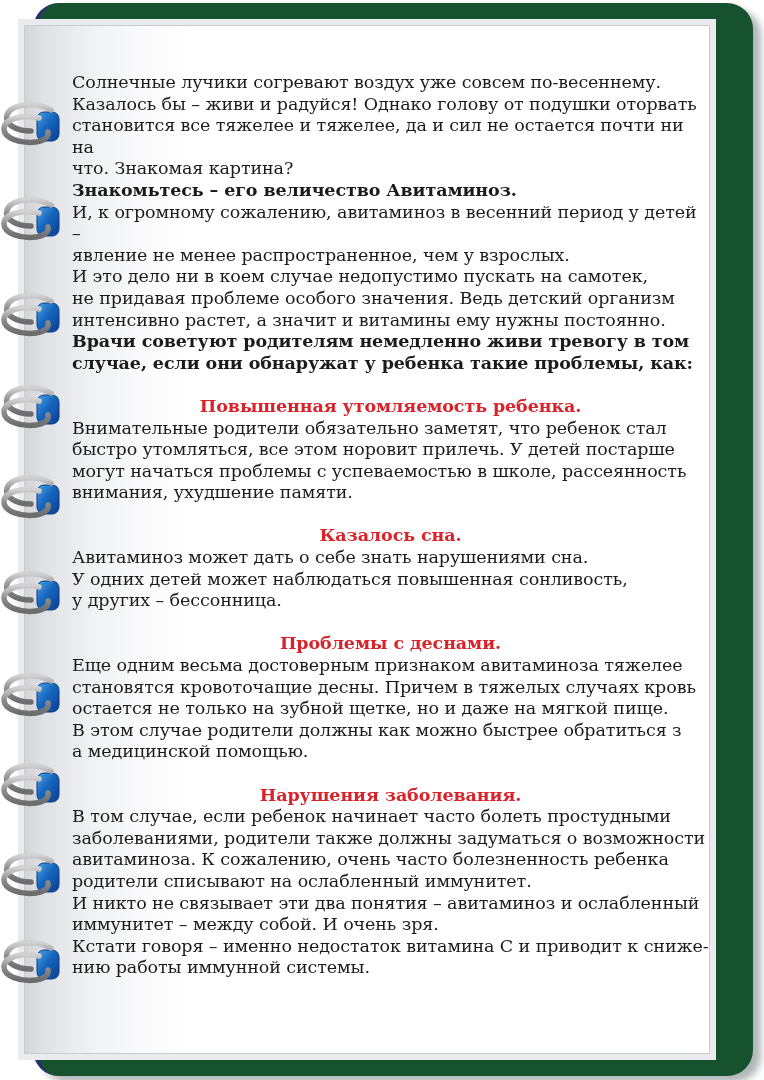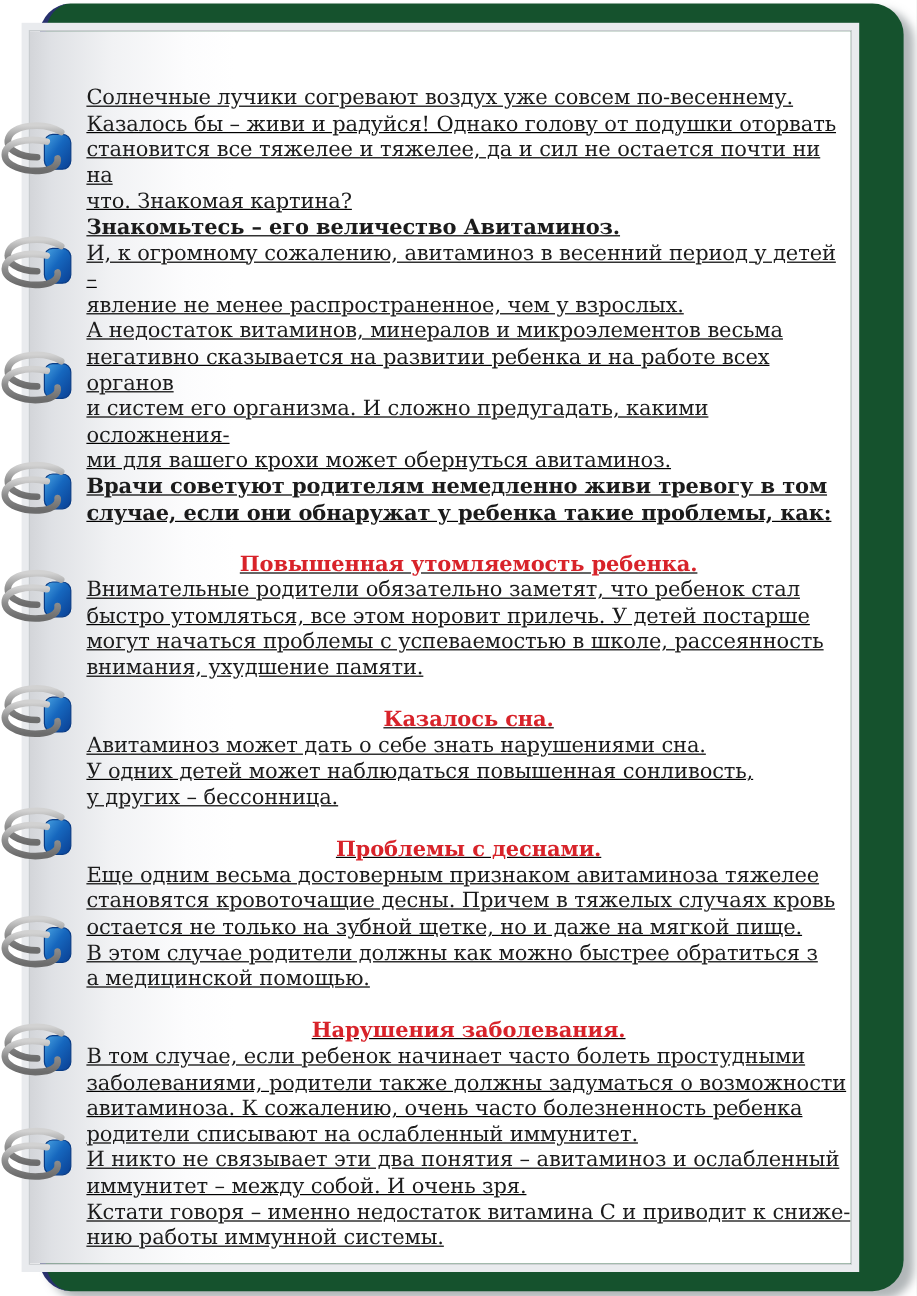--- a/index.html
+++ b/index.html
@@ -26,21 +26,20 @@
   
   .page {
     position: absolute;
     left: 25px; top: 26px;
     width: 684px; height: 1027px;
     box-sizing: border-box;
     padding: 46px 0 0 47px;
     background: linear-gradient(90deg, #d3d5d9 0px, #dfe1e5 18px, #f1f2f4 68px, #fcfcfd 130px, #ffffff 170px);
     box-shadow: 0 0 0 1px #c8cccf, 0 0 0 7px #e9ebee;
     z-index: 1;
-    text-decoration: underline;
   }
 
   .content { width: 637px; }
   .content p.block {
     margin: 0;
     white-space: pre-line;
     font-size: 17.5px;
     line-height: 21.6px;
     letter-spacing: -0.1px;
     color: #1b1b1b;
@@ -92,24 +91,23 @@
   <div class="page">
     <div class="content">
 
     <p class="block body">Солнечные лучики согревают воздух уже совсем по-весеннему.
 Казалось бы – живи и радуйся! Однако голову от подушки оторвать
 становится все тяжелее и тяжелее, да и сил не остается почти ни на
 что. Знакомая картина?</p>
         <p class="block bold">Знакомьтесь – его величество Авитаминоз.</p>
         <p class="block body">И, к огромному сожалению, авитаминоз в весенний период у детей –
 явление не менее распространенное, чем у взрослых.</p>
-        <p class="block body">А недостаток витаминов, минералов и микроэлементов весьма
-негативно сказывается на развитии ребенка и на работе всех органов
-и систем его организма. И сложно предугадать, какими осложнения-
-ми для вашего крохи может обернуться авитаминоз.</p>
+        <p class="block body">И это дело ни в коем случае недопустимо пускать на самотек,
+не придавая проблеме особого значения. Ведь детский организм
+интенсивно растет, а значит и витамины ему нужны постоянно.</p>
         <p class="block bold">Врачи советуют родителям немедленно живи тревогу в том
 случае, если они обнаружат у ребенка такие проблемы, как:</p>
         <p class="block heading">Повышенная утомляемость ребенка.</p>
         <p class="block body">Внимательные родители обязательно заметят, что ребенок стал
 быстро утомляться, все этом норовит прилечь. У детей постарше
 могут начаться проблемы с успеваемостью в школе, рассеянность
 внимания, ухудшение памяти.</p>
         <p class="block heading">Казалось сна.</p>
         <p class="block body">Авитаминоз может дать о себе знать нарушениями сна.
 У одних детей может наблюдаться повышенная сонливость,

